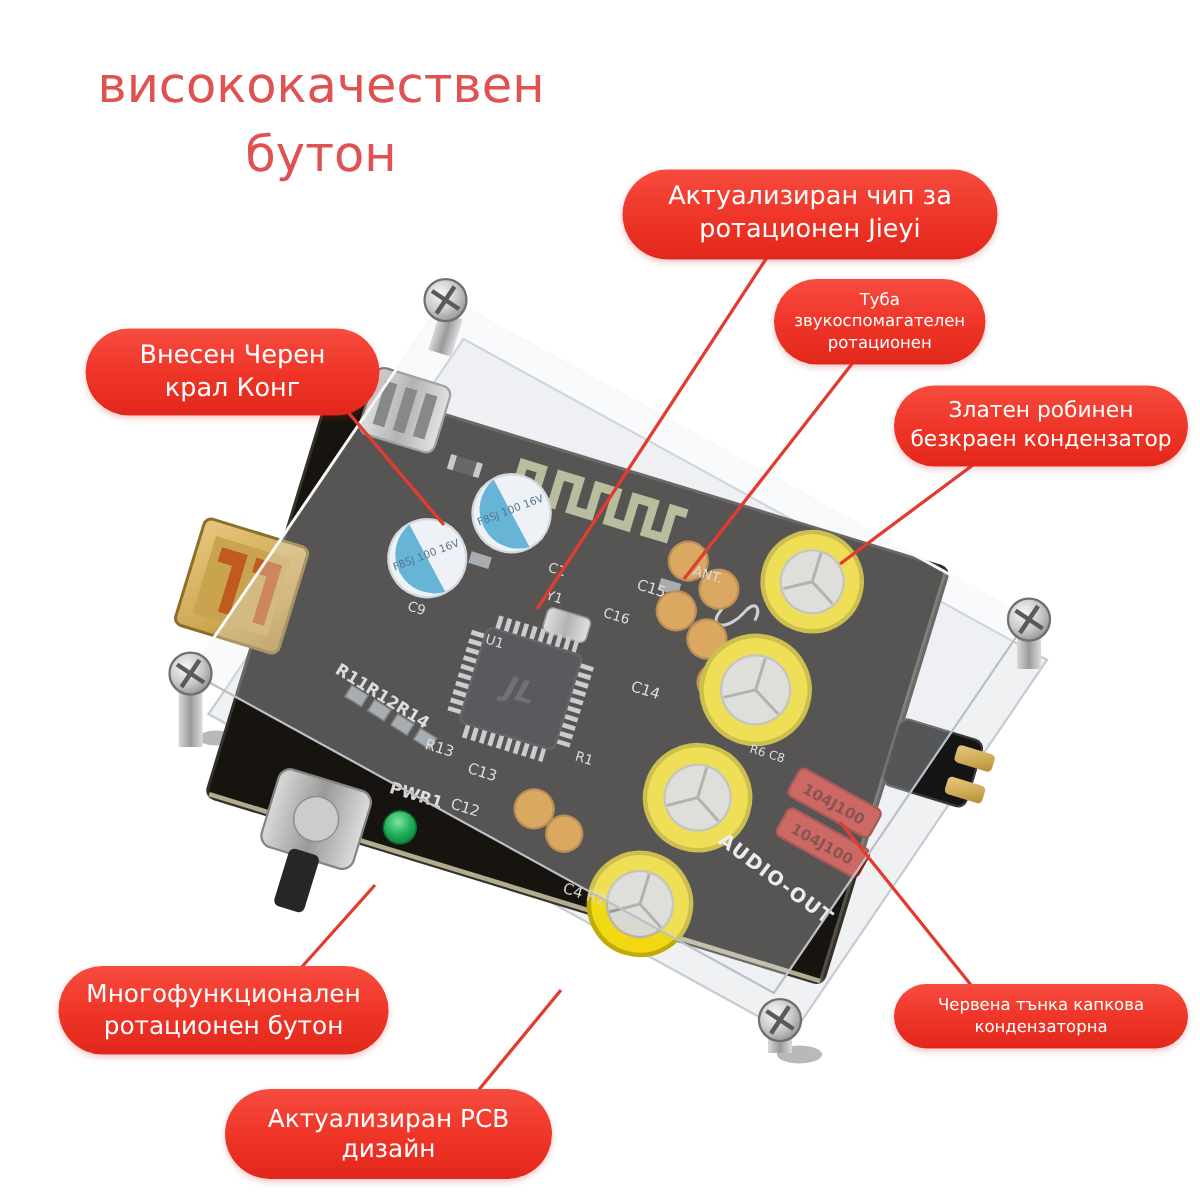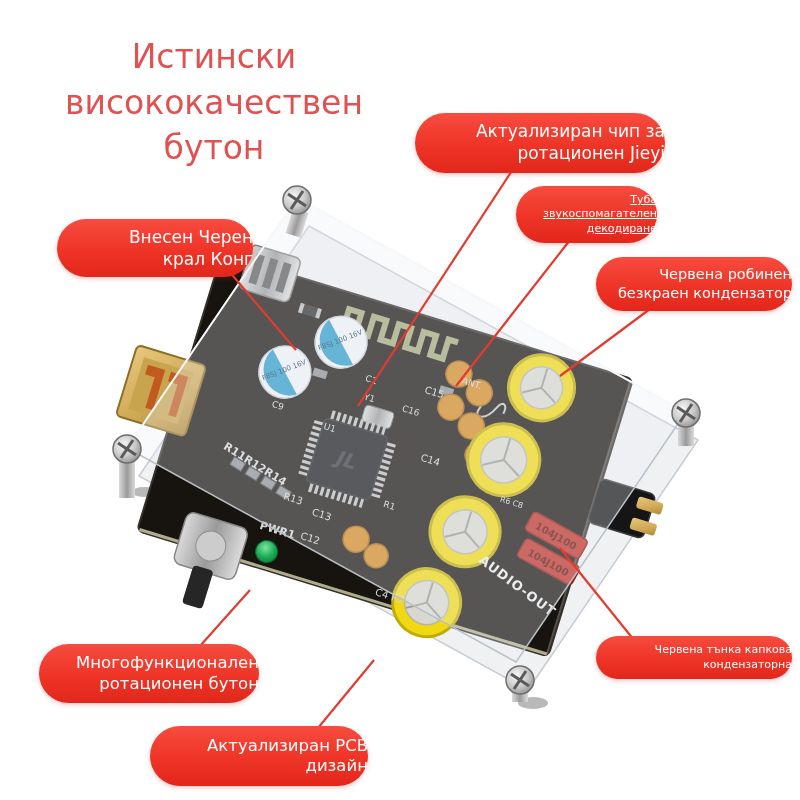--- a/index.html
+++ b/index.html
@@ -2,30 +2,30 @@
 <html><head>
 <meta charset="utf-8">
 <style>
   html,body{margin:0;padding:0;background:#ffffff;}
   .canvas{position:relative;width:800px;height:800px;margin:0 auto;background:#ffffff;overflow:hidden;
           font-family:"DejaVu Sans","Liberation Sans",sans-serif;}
   .photo-svg{position:absolute;left:0;top:0;}
   .page-title{position:absolute;left:28px;top:34px;width:372px;text-align:center;
               color:#e05252;font-size:33px;line-height:1.38;font-weight:500;}
   .pill{position:absolute;background:linear-gradient(180deg,#f64c3f 0%,#ee3427 55%,#e2261b 100%);
-        color:#ffffff;text-align:right;border-radius:40px;
+        color:#ffffff;text-align:center;border-radius:40px;
         box-shadow:0 2px 4px rgba(200,40,30,0.25);}
   .pill .ln{display:block;}
   .pill-chip{left:415px;top:113px;width:250px;padding:8px 0;font-size:17px;line-height:1.28;}
-  .pill-tube{left:516px;top:186px;width:141px;padding:7px 0;font-size:11px;line-height:1.3;text-decoration:underline;}
+  .pill-tube{left:516px;top:186px;width:141px;padding:7px 0;font-size:11px;line-height:1.3;}
   .pill-gold{left:596px;top:257px;width:196px;padding:8px 0;font-size:14.5px;line-height:1.3;}
   .pill-kong{left:57px;top:219px;width:196px;padding:7px 0;font-size:17px;line-height:1.3;}
   .pill-rotary{left:39px;top:644px;width:220px;padding:8px 0;font-size:16.5px;line-height:1.3;}
   .pill-pcb{left:150px;top:726px;width:218px;padding:10px 0;font-size:16.5px;line-height:1.2;}
-  .pill-film{left:596px;top:636px;width:196px;padding:7px 0;font-size:11px;line-height:1.32;}
+  .pill-film{left:596px;top:656px;width:196px;padding:7px 0;font-size:11px;line-height:1.32;}
   text{font-family:"DejaVu Sans","Liberation Sans",sans-serif;}
 </style>
 </head>
 <body>
 
 <div class="canvas">
 
   <svg class="photo-svg" width="800" height="800" viewBox="0 0 800 800">
     <defs>
       <radialGradient id="met" cx="38%" cy="35%" r="75%">
@@ -222,37 +222,36 @@
       <line x1="570" y1="240" x2="456" y2="386"></line>
       <line x1="658" y1="303" x2="560" y2="376"></line>
       <line x1="222" y1="263" x2="296" y2="350"></line>
       <line x1="200" y1="646" x2="250" y2="590"></line>
       <line x1="318" y1="728" x2="374" y2="660"></line>
       <line x1="650" y1="660" x2="560" y2="548"></line>
     </g>
   </svg>
 
   <div class="page-title">
-    <span class="ln" style="display:block">Истински</span>
     <span class="ln" style="display:block">висококачествен бутон</span>
   </div>
 
   <div class="pill pill-chip">
     <span class="ln">Актуализиран чип за</span>
     <span class="ln">ротационен Jieyi</span>
   </div>
 
   <div class="pill pill-tube">
     <span class="ln">Туба</span>
     <span class="ln">звукоспомагателен</span>
-    <span class="ln">декодиране</span>
+    <span class="ln">ротационен</span>
   </div>
 
   <div class="pill pill-gold">
-    <span class="ln">Червена робинен</span>
+    <span class="ln">Златен робинен</span>
     <span class="ln">безкраен кондензатор</span>
   </div>
 
   <div class="pill pill-kong">
     <span class="ln">Внесен Черен</span>
     <span class="ln">крал Конг</span>
   </div>
 
   <div class="pill pill-rotary">
     <span class="ln">Многофункционален</span>

